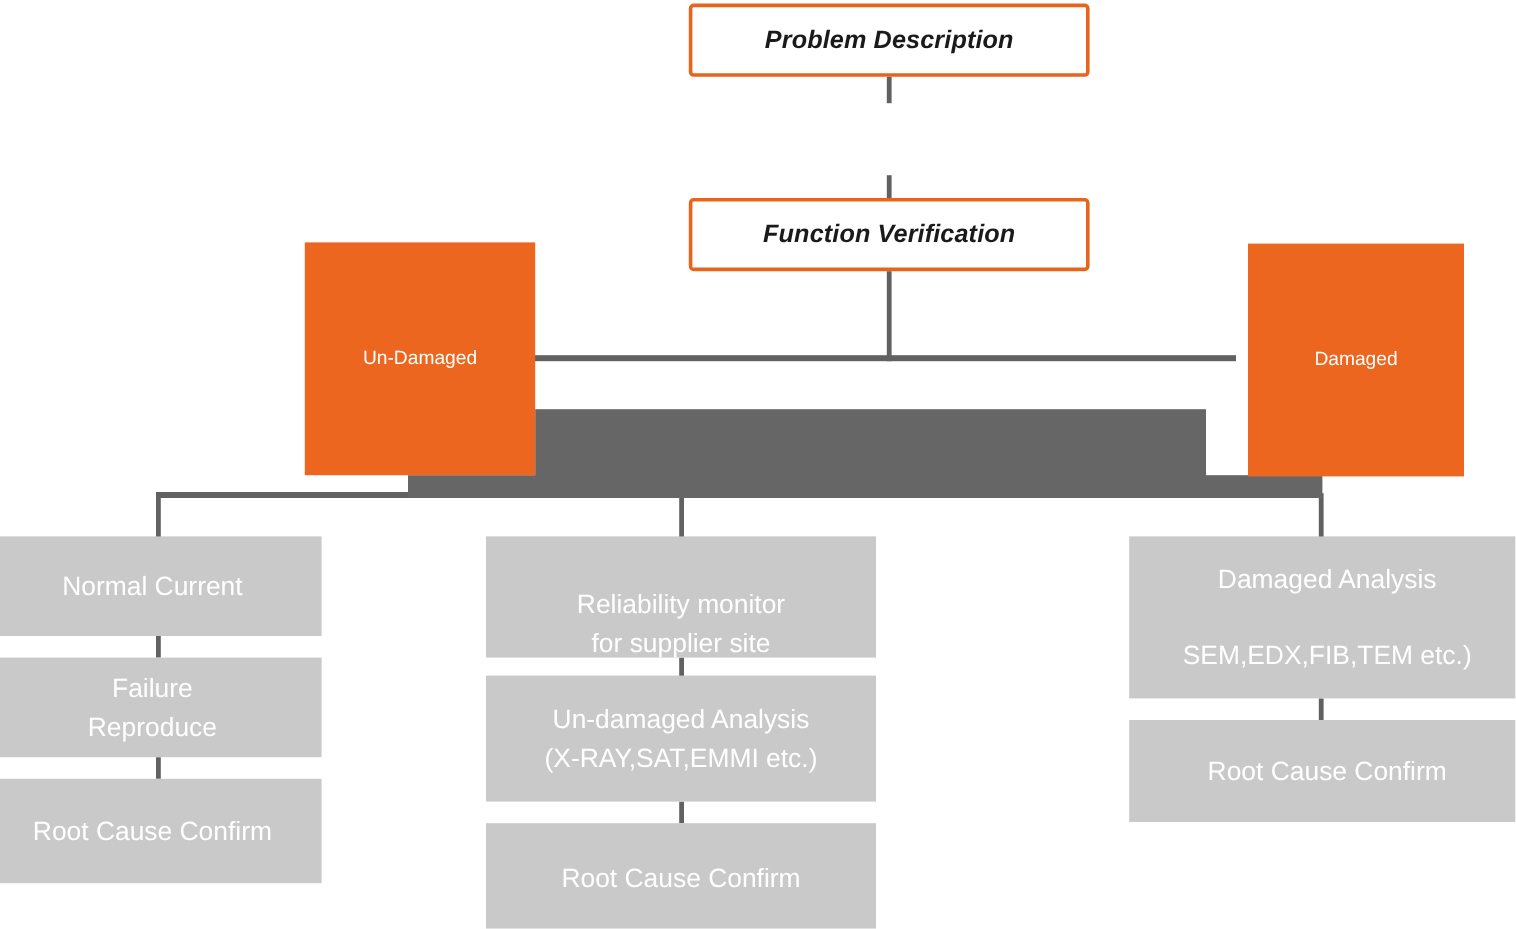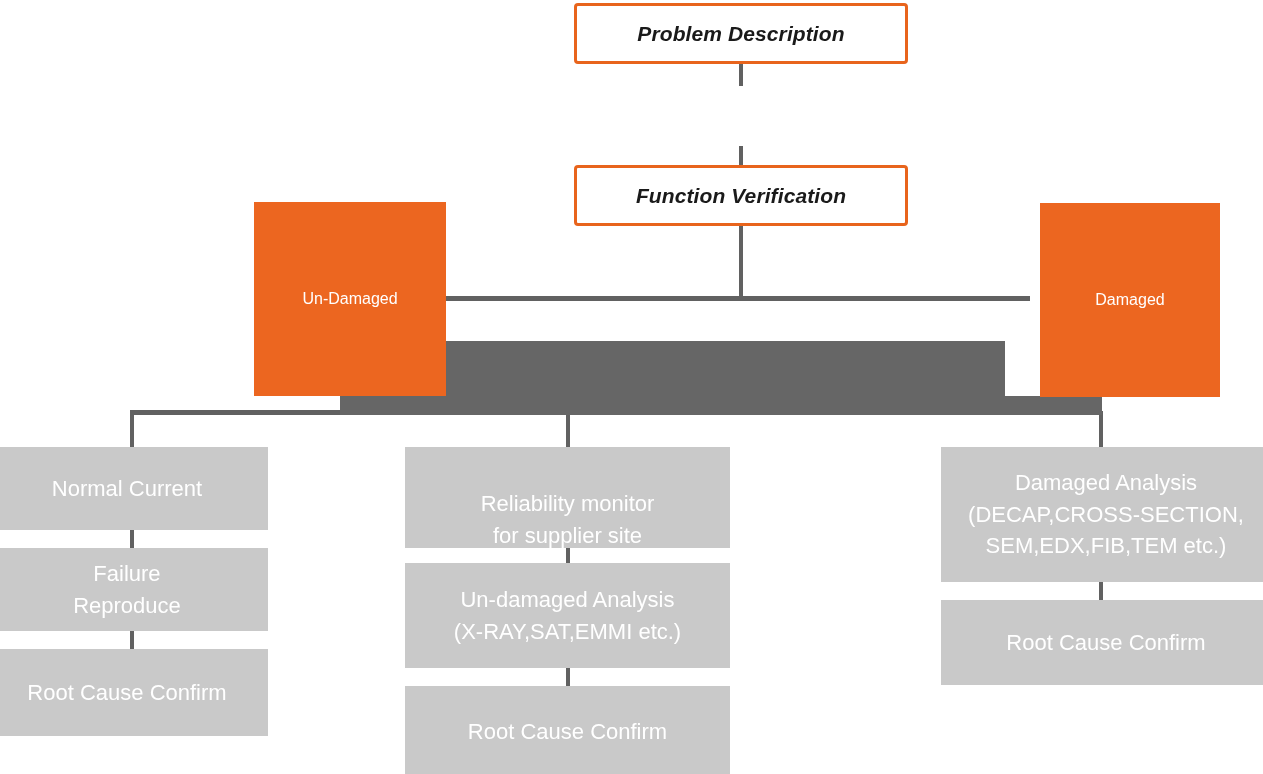--- a/index.html
+++ b/index.html
@@ -165,21 +165,21 @@
 
   <div class="vline" style="left:566px; top:668px; height:18px;"></div>
 
   <div class="gbox" style="left:405px; top:686px; width:325px; height:92px;">
     <span>Root Cause Confirm</span>
   </div>
 
   <div class="gbox" style="left:941px; top:447px; width:330px; height:135px;">
     <span style="display:block;">
       <span>Damaged Analysis</span><br>
-      <span>(DECAP,CROSS-SECTION,</span><br>
+      <br>
       <span>SEM,EDX,FIB,TEM etc.)</span>
     </span>
   </div>
 
   <div class="vline" style="left:1099px; top:582px; height:18px;"></div>
 
   <div class="gbox" style="left:941px; top:600px; width:330px; height:85px;">
     <span>Root Cause Confirm</span>
   </div>
 

